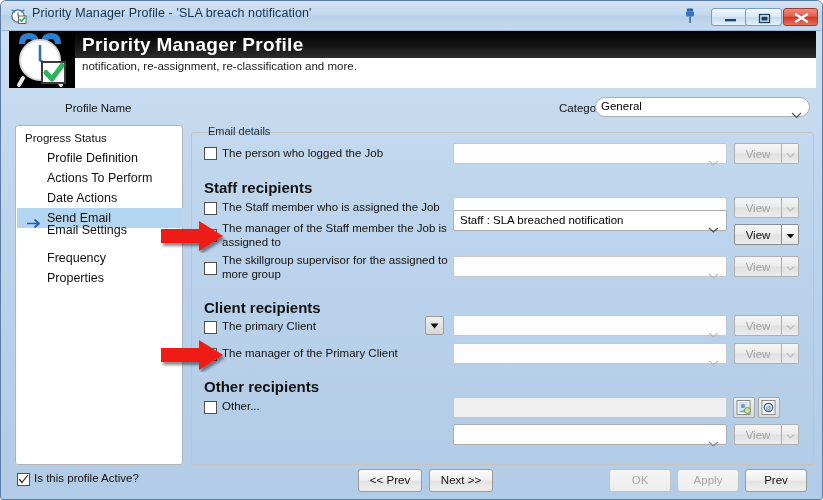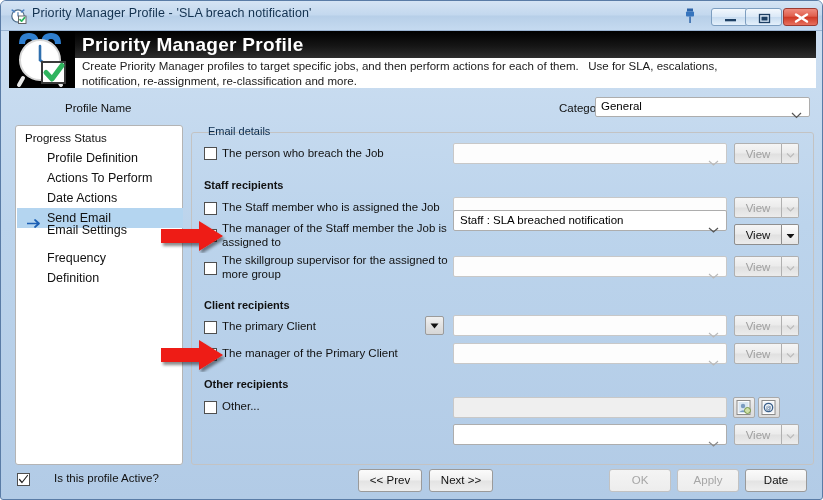--- a/index.html
+++ b/index.html
@@ -126,21 +126,21 @@
     padding: 0 4px;
     box-sizing: border-box;
     outline: none;
   }
 
   #category-select {
     position: absolute;
     left: 594px; top: 96px;
     width: 215px; height: 20px;
     border: 1px solid #adadad;
-    border-radius: 2px;
+    border-radius: 10px;
     background: #fff;
     box-sizing: border-box;
   }
   #category-select .cs-text {
     position: absolute; left: 5px; top: 2px;
     font-size: 11.5px; color: #000;
   }
   .chev {
     position: absolute;
     right: 7px; top: 7px;
@@ -217,21 +217,21 @@
   .cb svg { position: absolute; left: 0; top: 0; }
 
   .cbl {
     position: absolute;
     font-size: 11.5px;
     color: #111;
     line-height: 13.5px;
   }
   .sect-hdr {
     position: absolute;
-    font-size: 11px;
+    font-size: 15px;
     font-weight: bold;
     color: #111;
   }
 
   
   .combo {
     position: absolute;
     height: 21px;
     border: 1px solid #adadad;
     border-radius: 2px;
@@ -304,21 +304,21 @@
     background: linear-gradient(to bottom, #efefef 0%, #e3e3e3 50%, #dcdcdc 100%);
     box-sizing: border-box;
   }
 
   
   #active-cb {
     position: absolute; left: 16px; top: 472px;
   }
   #active-lbl {
     position: absolute; left: 33px; top: 471px;
-    font-size: 11.5px; color: #111; margin-left: 20px;
+    font-size: 11.5px; color: #111;
   }
   .fbtn {
     position: absolute;
     top: 468px;
     height: 23px;
     border: 1px solid #9a9a9a;
     border-radius: 3px;
     background: linear-gradient(to bottom, #fbfbfb 0%, #f0f0f0 48%, #e3e3e3 52%, #eeeeee 100%);
     font-size: 11.5px;
     color: #111;
@@ -390,21 +390,20 @@
         <path d="M35 13 Q35 5 42 5 Q49 5 49 13" fill="none" stroke="#2f7fd0" stroke-width="6"></path>
         <path d="M14 47 L10 54 M48 47 L52 54" stroke="#e8e8e8" stroke-width="4" stroke-linecap="round"></path>
         <circle cx="31" cy="29" r="20" fill="#ffffff" stroke="#d7d7d7" stroke-width="2"></circle>
         <path d="M31 15 L31 29 L40 36" stroke="#2f6fae" stroke-width="2.6" fill="none" stroke-linecap="round"></path>
         <rect x="33" y="31" width="23" height="21" fill="#ffffff" stroke="#3a3a3a" stroke-width="2"></rect>
         <path d="M37 41.5 L43 48 L53 34.5" stroke="#2fb45e" stroke-width="5" fill="none" stroke-linecap="round" stroke-linejoin="round"></path>
       </svg>
     </div>
     <div id="banner-title">Priority Manager Profile</div>
     <div id="banner-desc">
-      <div>Create Priority Manager profiles to target specific jobs, and then perform actions for each of them.   Use for SLA, escalations,</div>
       <div>notification, re-assignment, re-classification and more.</div>
     </div>
   </div>
 
   <span class="lbl" id="lbl-profilename">Profile Name</span>
 
   <span class="lbl" id="lbl-category">Category</span>
   <div id="category-select">
     <span class="cs-text">General</span>
     <span class="chev">
@@ -434,29 +433,29 @@
       </span>
       <span>Send Email</span>
     </div>
     <div class="nav-item" style="top:94px">
       <span>Email Settings</span>
     </div>
     <div class="nav-item" style="top:122px">
       <span>Frequency</span>
     </div>
     <div class="nav-item" style="top:142px">
-      <span>Definition</span>
+      <span>Properties</span>
     </div>
   </div>
 
   <div id="group-email"></div>
   <span id="group-email-legend">Email details</span>
 
   <span class="cb" style="left:203px; top:146px"></span>
-  <span class="cbl" style="left:221px; top:146px">The person who breach the Job</span>
+  <span class="cbl" style="left:221px; top:146px">The person who logged the Job</span>
   <div class="combo disabled" style="left:452px; top:142px; width:274px">
     <span class="ctext"></span>
     <span class="chev" style="top:8px">
       <svg width="11" height="6" viewBox="0 0 11 6">
           <path d="M1 1 L5.5 5 L10 1" fill="none" stroke="#b9b9b9" stroke-width="1.1"></path>
         </svg>
     </span>
   </div>
   <div class="viewbtn" style="left:733px; top:142px; width:65px">
     <div class="vmain">View</div>
@@ -625,21 +624,21 @@
     <svg width="11" height="11" viewBox="0 0 11 11">
         <path d="M1.5 5.5 L4 8.5 L9.5 1.5" fill="none" stroke="#222" stroke-width="1.2" stroke-linecap="round" stroke-linejoin="round"></path>
       </svg>
   </span>
   <span id="active-lbl">Is this profile Active?</span>
 
   <div class="fbtn" id="btn-prev">&lt;&lt; Prev</div>
   <div class="fbtn" id="btn-next">Next &gt;&gt;</div>
   <div class="fbtn disabled" id="btn-ok">OK</div>
   <div class="fbtn disabled" id="btn-apply">Apply</div>
-  <div class="fbtn" id="btn-close-f">Date</div>
+  <div class="fbtn" id="btn-close-f">Prev</div>
 
   <div class="red-arrow" style="left:158px; top:218px">
     <svg width="68" height="34" viewBox="0 0 68 34">
       <defs>
         <filter id="sh1" x="-20%" y="-20%" width="160%" height="170%">
           <feDropShadow dx="2" dy="3" stdDeviation="1.8" flood-color="#000" flood-opacity="0.45"></feDropShadow>
         </filter>
       </defs>
       <path d="M2 10 L40 10 L40 2 L64 17 L40 32 L40 24 L2 24 Z" fill="#ee1c13" filter="url(#sh1)"></path>
     </svg>

